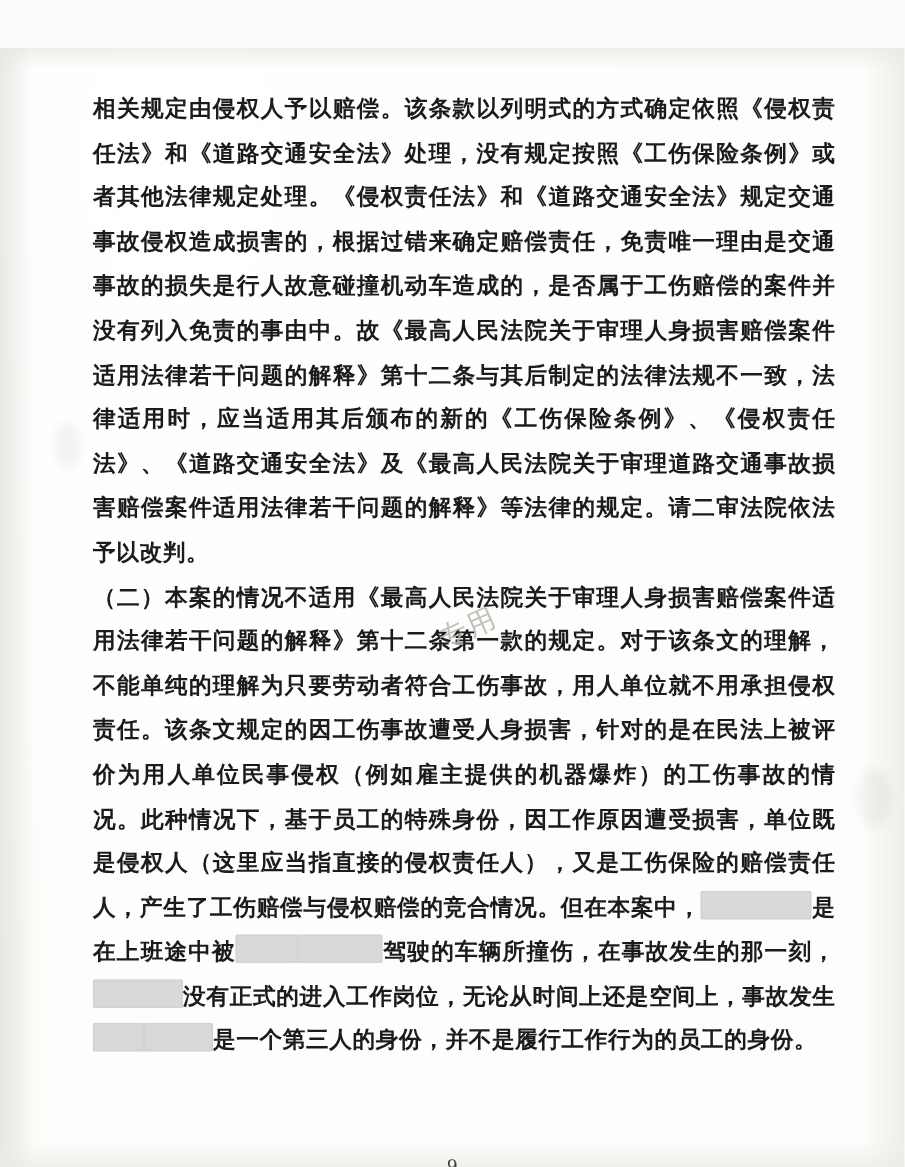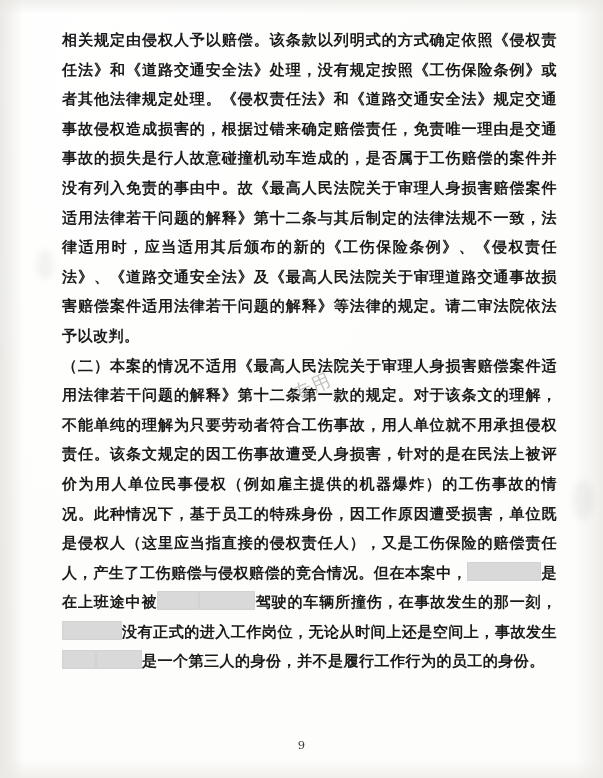--- a/index.html
+++ b/index.html
@@ -14,20 +14,21 @@
     overflow: hidden;
     position: relative;
   }
   
   .page {
     position: absolute;
     inset: 0;
     background:
       radial-gradient(ellipse at 20% 10%, rgba(255,255,255,0.9), rgba(248,247,244,0) 60%),
       linear-gradient(90deg, #f2f1ee 0px, #fdfdfb 26px, #fdfdfb 575px, #eeedea 603px);
+    margin-top: 32px;
   }
   .scan-edge-left {
     position: absolute;
     left: 0; top: 0; bottom: 0;
     width: 22px;
     background: linear-gradient(90deg, #e6e5e1, rgba(240,239,235,0));
     opacity: .8;
   }
   .scan-edge-top {
     position: absolute;

